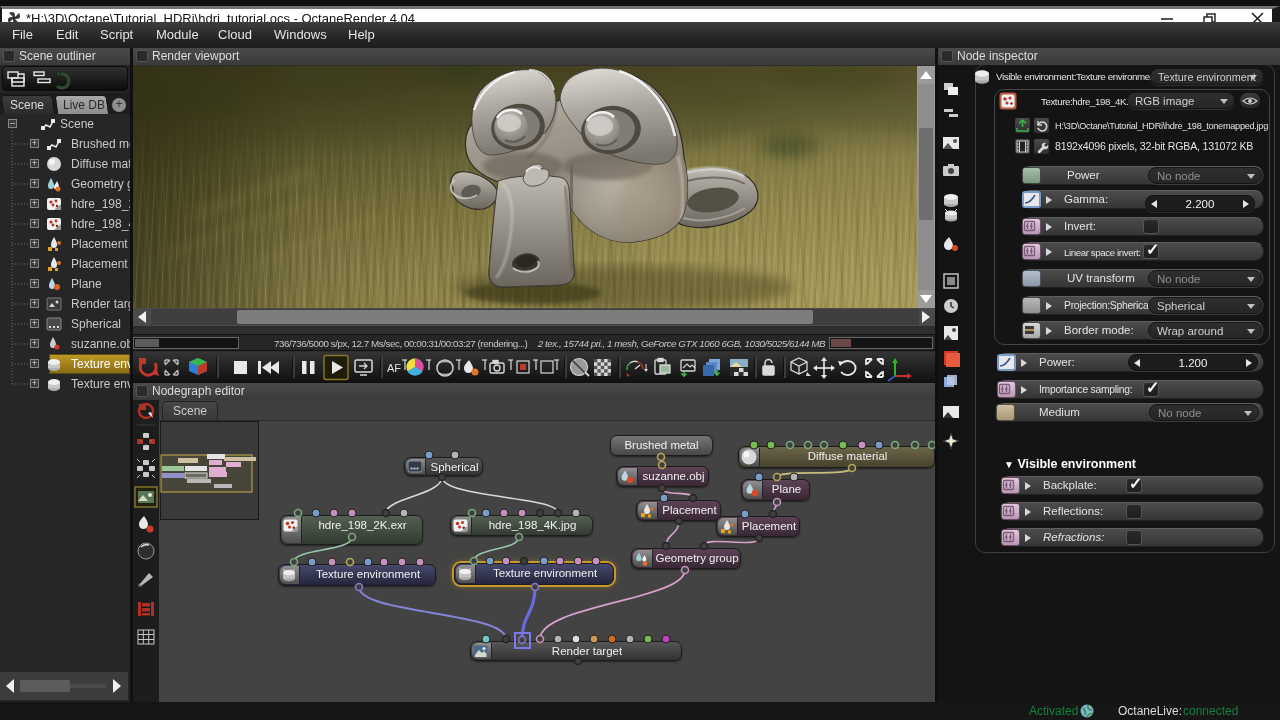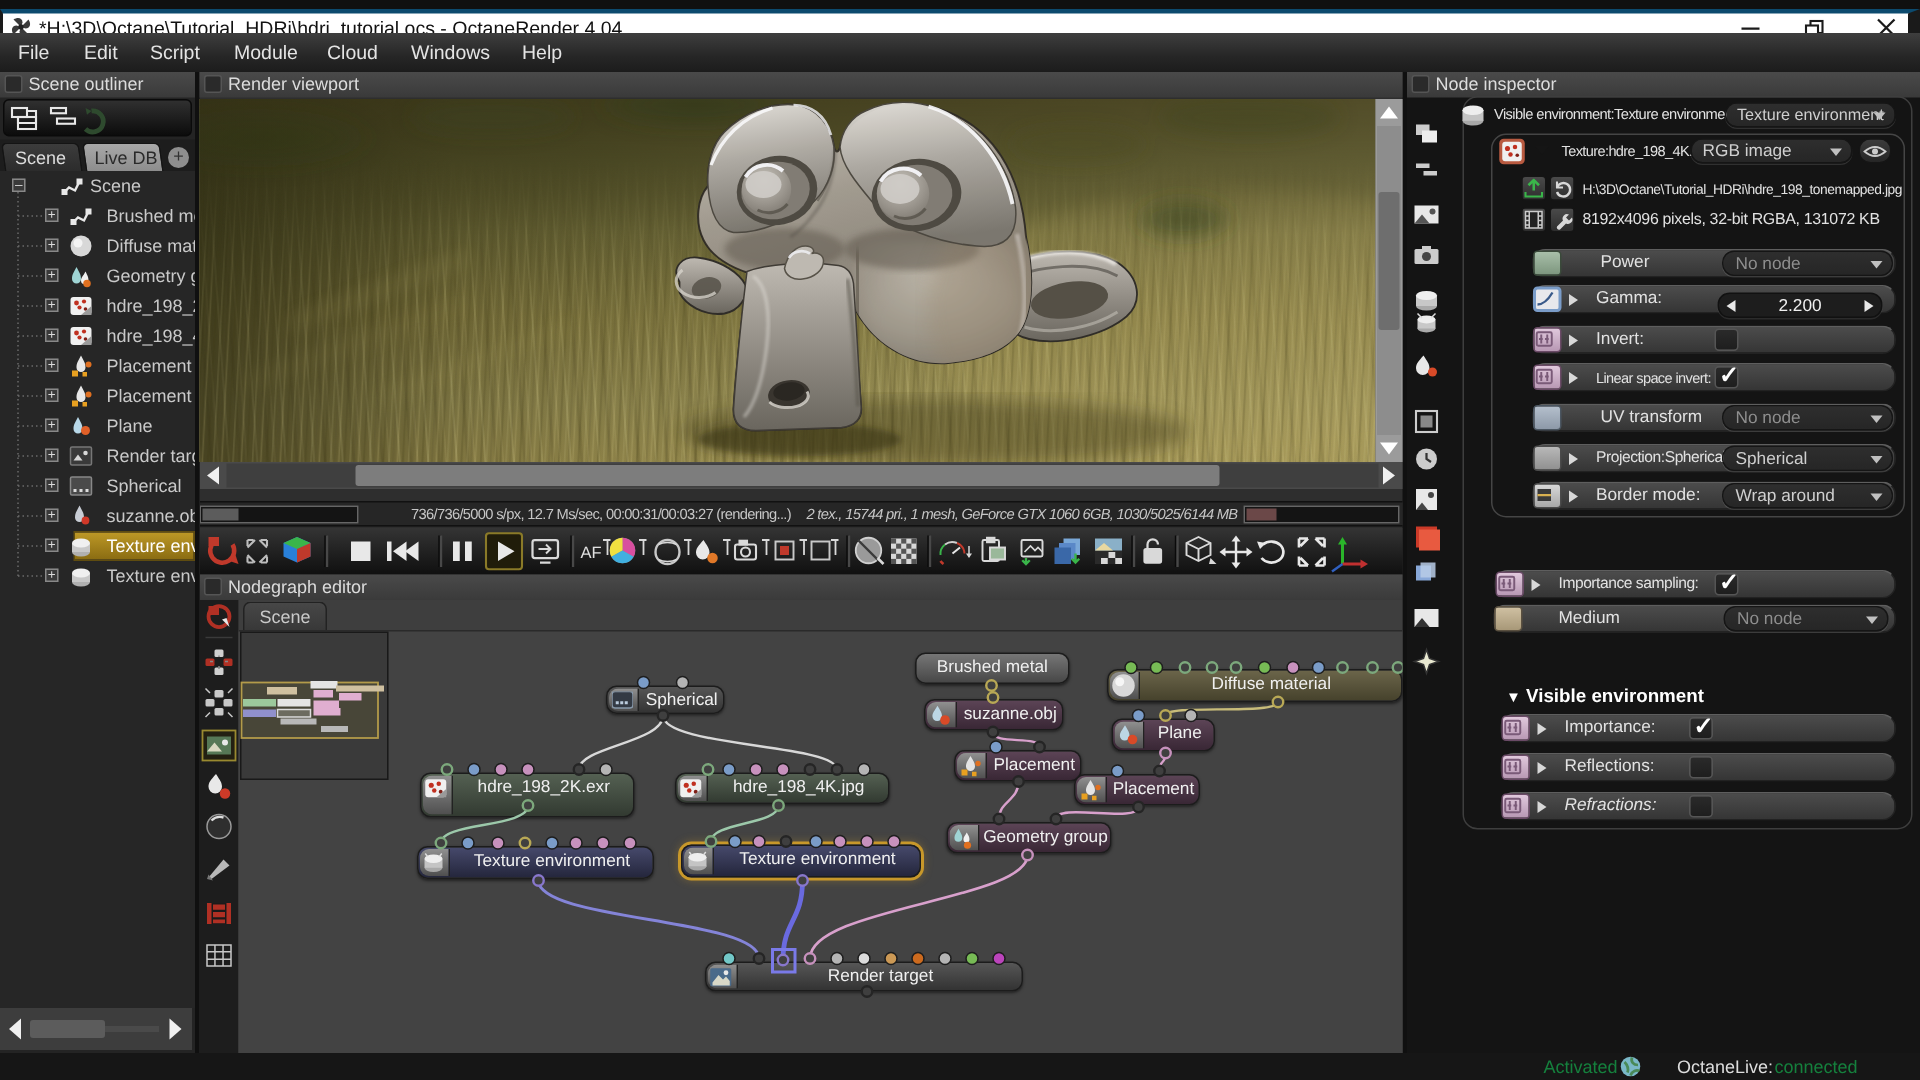--- a/index.html
+++ b/index.html
@@ -1,20 +1,20 @@
 <!DOCTYPE html>
 <html><head><meta charset="utf-8">
 <style>
 *{margin:0;padding:0;box-sizing:border-box;}
 html,body{width:1280px;height:720px;overflow:hidden;background:#000;}
 body{font-family:"Liberation Sans",sans-serif;}
 #root{position:absolute;left:0;top:0;width:1280px;height:720px;background:#101010;}
 .abs{position:absolute;}
 
-#title{left:0;top:6px;width:1280px;height:22px;background:#fff;border-top:3px solid #0c4a6e;border-left:2px solid #1a1a1a;border-right:8px solid #1a1a1a;}
+#title{left:0;top:6px;width:1280px;height:22px;background:#fff;border-top:3px solid #737373;border-left:2px solid #1a1a1a;border-right:8px solid #1a1a1a;}
 #title .txt{position:absolute;left:24px;top:2px;font-size:13px;color:#111;}
 
 #menu{left:0;top:22px;width:1280px;height:26px;background:linear-gradient(#3e3e3e,#262626 60%,#1c1c1c);}
 #menu span{position:absolute;top:5px;font-size:13px;color:#e4e4e4;}
 
 .phdr{height:17px;background:linear-gradient(#4a4a4a,#3a3a3a);font-size:12px;color:#dcdcdc;}
 .phdr .cb{position:absolute;left:3px;top:2px;width:12px;height:12px;background:#2a2a2a;border:1px solid #555;border-radius:2px;}
 .phdr .t{position:absolute;left:19px;top:1px;}
 
 #lpanel{left:0;top:48px;width:130px;height:654px;background:#242424;}
@@ -1186,20 +1186,34 @@
               <path d="M2 6 h9" stroke="#d8b050" stroke-width="1.5"></path>
             </svg>
           </span>
           <span class="tri" style="left:24px;top:5px;"></span>
           <span class="ilbl" style="left:42px;top:2px;">Border mode:</span>
           <div class="combo" style="left:126px;top:0px;width:114px;">
             <span style="position:absolute;left:8px;top:2px;color:#cfcfcf;">Wrap around</span>
             <span class="ar"></span>
           </div>
         </div>
+<div class="irow" style="left:58px;top:305px;width:268px;">
+          <span class="chip" style="left:0px;top:0px;background:#e8e8ec;border:2px solid #7a9cc8;">
+            <svg width="13" height="11" style="position:absolute;left:0px;top:1px">
+              <path d="M1 9 C5 9 8 6 11 1" stroke="#3a5a8a" stroke-width="1.6" fill="none"></path>
+            </svg>
+          </span>
+          <span class="tri" style="left:24px;top:5px;"></span>
+          <span class="ilbl" style="left:42px;top:2px;">Power:</span>
+          <div class="spin" style="left:131px;top:0px;width:130px;">
+            <span class="la"></span>
+            <span class="v">1.200</span>
+            <span class="ra"></span>
+          </div>
+        </div>
 <div class="irow" style="left:58px;top:332px;width:268px;">
           <span class="chip" style="left:0px;top:0px;background:linear-gradient(#e0c8dc,#b898b4);border:1px solid #6a4a66;">
             <svg width="15" height="13" style="position:absolute;left:0;top:1px">
               <g stroke="#7a5a78" stroke-width="1.3" fill="none">
                 <rect x="1.5" y="1.5" width="10" height="9" rx="1"></rect>
                 <path d="M4.5 3 v6 M8.5 3 v6 M3 6 h2.5 M7 6 h2.5"></path>
               </g>
             </svg>
           </span>
           <span class="tri" style="left:24px;top:5px;"></span>
@@ -1220,21 +1234,21 @@
 <div class="irow" style="left:62px;top:428px;width:264px;">
           <span class="chip" style="left:0px;top:0px;background:linear-gradient(#e0c8dc,#b898b4);border:1px solid #6a4a66;">
             <svg width="15" height="13" style="position:absolute;left:0;top:1px">
               <g stroke="#7a5a78" stroke-width="1.3" fill="none">
                 <rect x="1.5" y="1.5" width="10" height="9" rx="1"></rect>
                 <path d="M4.5 3 v6 M8.5 3 v6 M3 6 h2.5 M7 6 h2.5"></path>
               </g>
             </svg>
           </span>
           <span class="tri" style="left:24px;top:5px;"></span>
-          <span class="ilbl" style="left:42px;top:2px;">Importance:</span>
+          <span class="ilbl" style="left:42px;top:2px;">Backplate:</span>
           <span class="cbx" style="left:125px;top:1px;">
             <span class="ck" style="left:2px;top:-5px;">✓</span>
           </span>
         </div>
 <div class="irow" style="left:62px;top:454px;width:264px;">
           <span class="chip" style="left:0px;top:0px;background:linear-gradient(#e0c8dc,#b898b4);border:1px solid #6a4a66;">
             <svg width="15" height="13" style="position:absolute;left:0;top:1px">
               <g stroke="#7a5a78" stroke-width="1.3" fill="none">
                 <rect x="1.5" y="1.5" width="10" height="9" rx="1"></rect>
                 <path d="M4.5 3 v6 M8.5 3 v6 M3 6 h2.5 M7 6 h2.5"></path>

